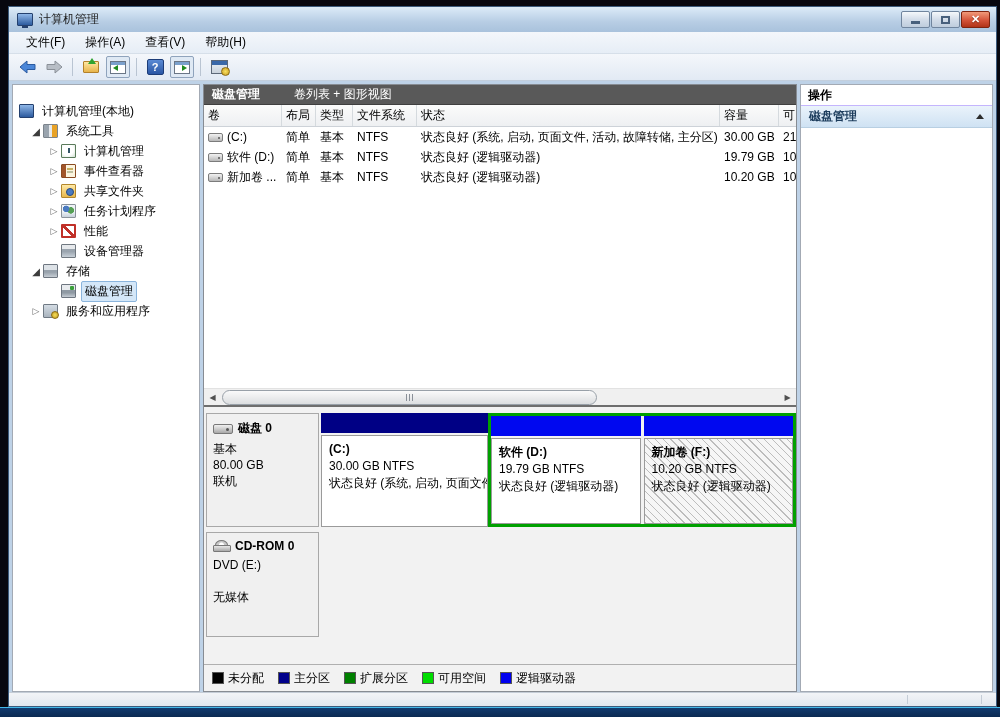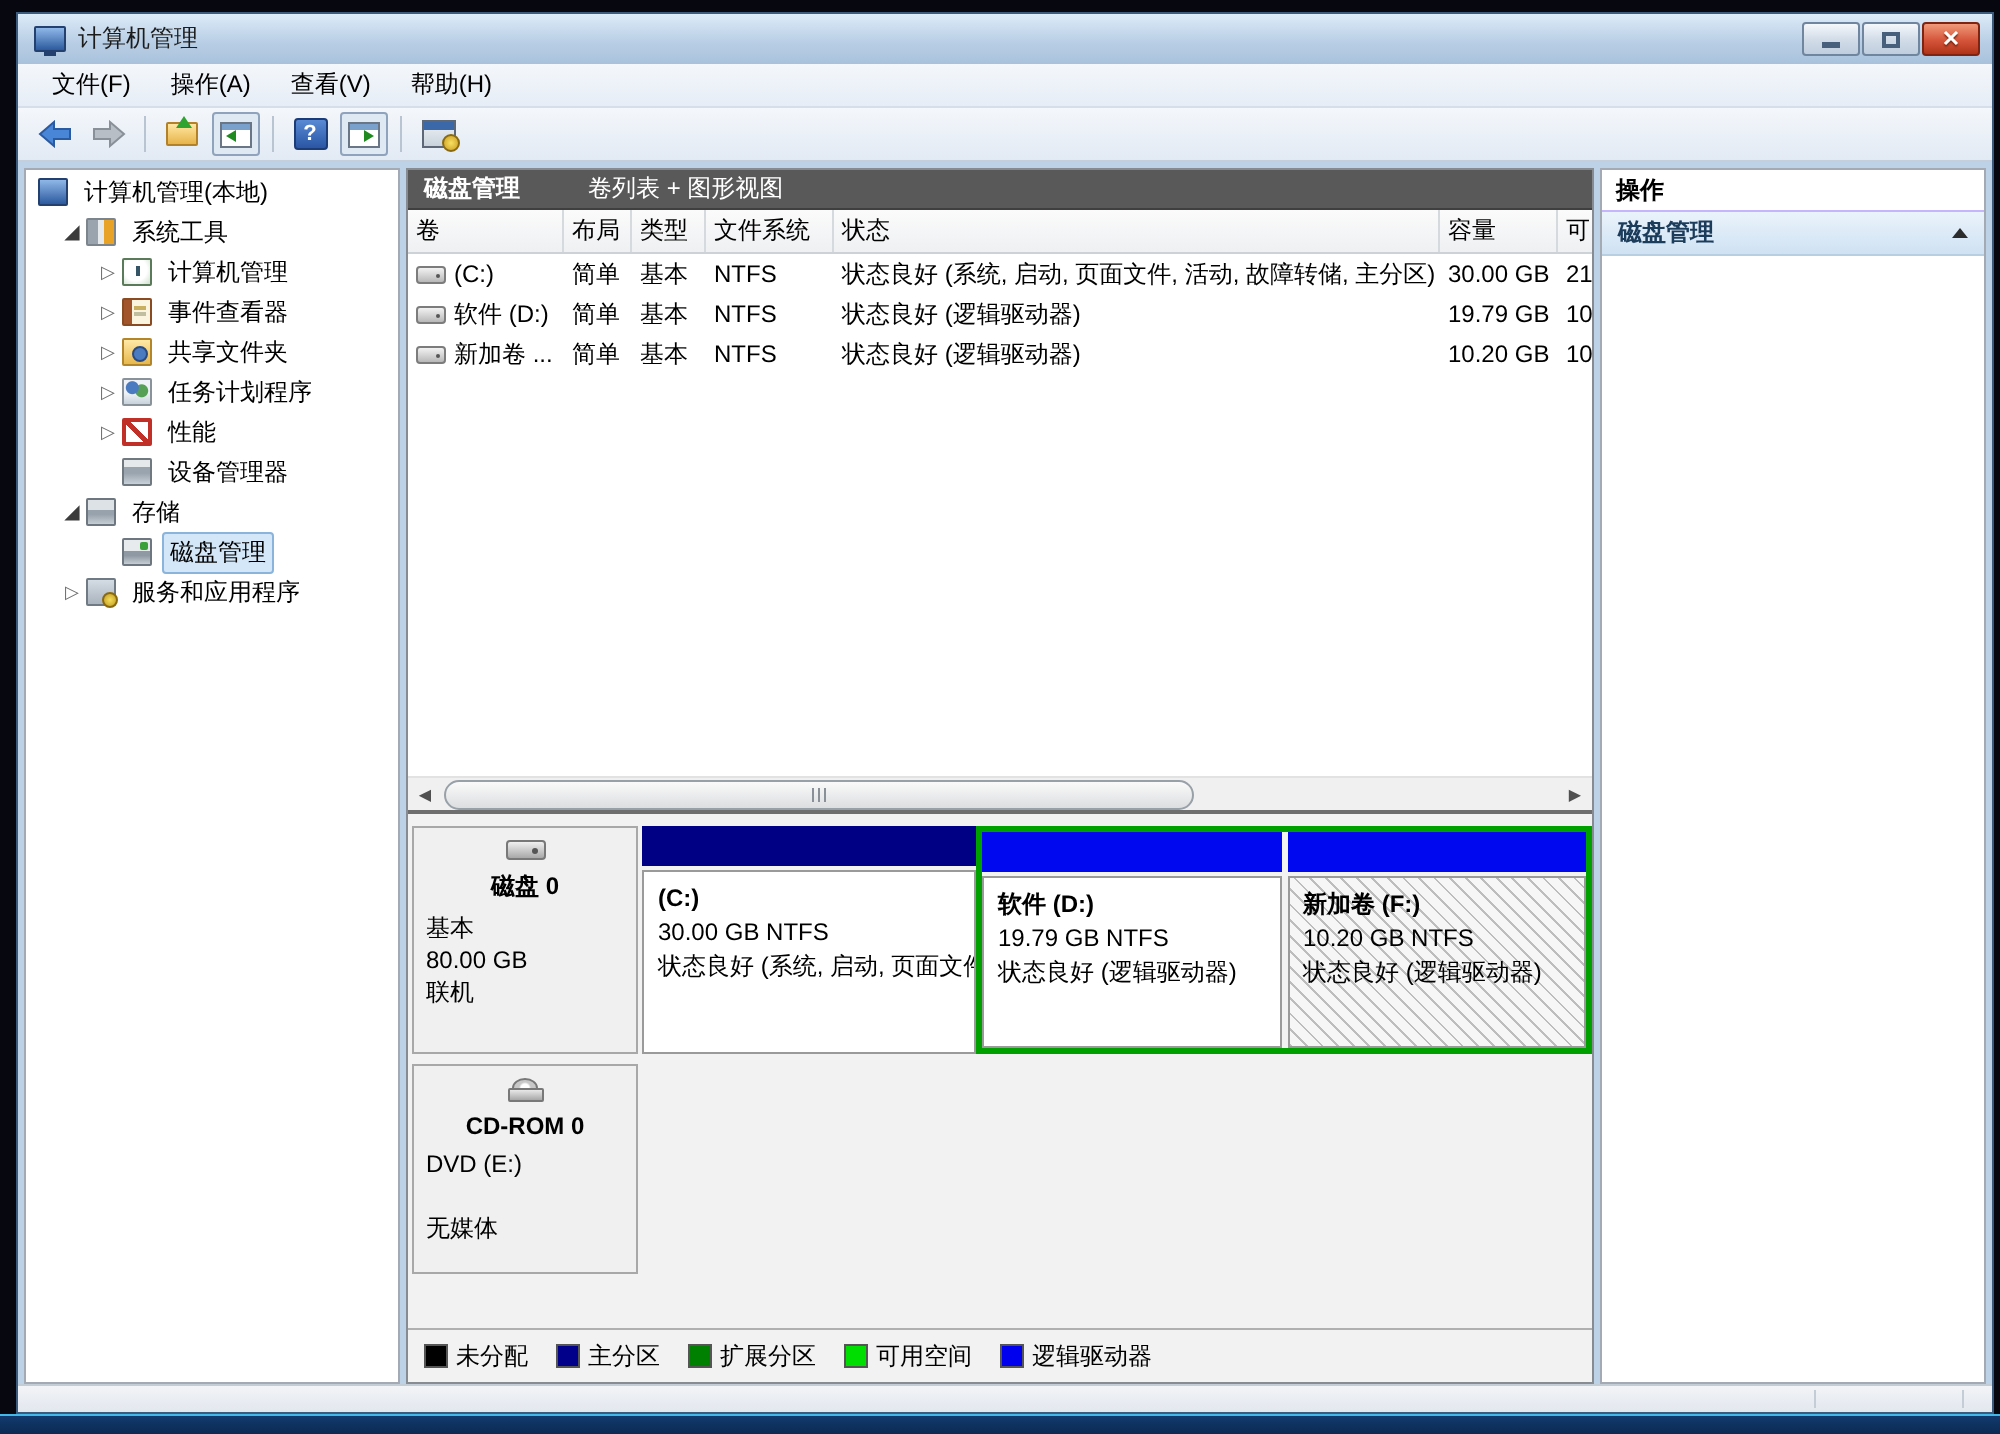--- a/index.html
+++ b/index.html
@@ -39,21 +39,21 @@
   .folder-ic { width:16px; height:12px; background:linear-gradient(#ffe7a2,#e7b44a); border:1px solid #b3812a; border-radius:1px; position:relative; }
   .folder-ic::after { content:""; position:absolute; right:2px; top:-4px; width:0; height:0; border-left:4px solid transparent; border-right:4px solid transparent; border-bottom:6px solid #2fa32f; }
   .help-ic { width:17px; height:16px; background:linear-gradient(#5a8ad4,#2a56a4); border:1px solid #1c3c78; border-radius:2px; color:#fff; font-weight:bold; font-size:11px; display:flex; align-items:center; justify-content:center; }
   .console-ic { width:17px; height:14px; border:1px solid #5c6878; background:linear-gradient(#eef2f6,#c9d2dc); position:relative; }
   .console-ic::before { content:""; position:absolute; left:0; top:0; right:0; height:4px; background:#3a68a8; }
   .console-ic::after { content:""; position:absolute; right:-3px; bottom:-3px; width:7px; height:7px; border-radius:50%; background:radial-gradient(#f8e060,#c89a20); border:1px solid #8a6a10; }
 
   
   .client { flex:1; position:relative; background:#bed2e7; }
   .pane { position:absolute; top:3px; bottom:0; background:#fff; }
-  .tree-pane { left:3px; width:188px; border:1px solid #a3aab4; overflow:hidden; padding-top:1px; }
+  .tree-pane { left:3px; width:188px; border:1px solid #a3aab4; overflow:hidden; padding-top:16px; }
   .center-pane { left:194px; width:594px; border:1px solid #878c93; display:flex; flex-direction:column; background:#f2f2f2; }
   .action-pane { left:791px; right:3px; border:1px solid #a3aab4; background:#fff; }
 
   
   .ti { display:flex; align-items:center; height:20px; white-space:nowrap; }
   .ti .arrow { width:10px; text-align:center; font-size:9px; color:#6e6e6e; flex:none; }
   .ti .arrow.exp { color:#3c3c3c; font-size:10px; }
   .ti .ticon { width:15px; height:14px; margin:0 5px 0 2px; flex:none; border-radius:1px; position:relative; }
   .ti .lbl { padding:1px 3px; }
   .ti.sel .lbl { background:#d4e7f8; border:1px solid #8ab4dc; border-radius:2px; }
@@ -90,21 +90,21 @@
   .hscroll { flex:none; height:17px; background:#f0f0f0; display:flex; align-items:center; border-top:1px solid #e2e2e2; }
   .harrow { width:17px; height:17px; background:#f0f0f0; display:flex; align-items:center; justify-content:center; color:#505050; font-size:8px; flex:none; }
   .htrack { flex:1; position:relative; height:17px; }
   .hthumb { position:absolute; left:1px; top:1px; width:375px; height:15px; border:1px solid #98a0a8; border-radius:8px; background:linear-gradient(#fafafa,#dcdee0); display:flex; align-items:center; justify-content:center; gap:2px; }
   .hthumb i { display:block; width:1px; height:7px; background:#8a9098; }
   .split { flex:none; height:2px; background:#6e6e6e; }
 
   .gview { flex:1; background:#f2f2f2; padding:6px 2px 0 2px; overflow:hidden; }
   .disk-row { display:flex; height:114px; margin-bottom:5px; }
   .disk-info { width:113px; flex:none; background:#f0f0f0; border:1px solid #a8a8a8; padding:6px 6px; }
-  .disk-info .dname { font-weight:bold; display:flex; align-items:center; gap:5px; margin-bottom:4px;flex-direction:column; }
+  .disk-info .dname { font-weight:bold; display:flex; align-items:center; gap:5px; margin-bottom:4px; }
   .hd-ic { width:20px; height:10px; border:1px solid #787878; border-radius:2px; background:linear-gradient(#f0f0f0,#a8a8a8); position:relative; flex:none; }
   .hd-ic::after{content:"";position:absolute;right:3px;top:3px;width:3px;height:3px;border-radius:50%;background:#555;}
   .cd-ic { width:17px; height:12px; position:relative; flex:none; }
   .cd-ic::before { content:""; position:absolute; left:2px; top:0; width:11px; height:8px; border-radius:50%; border:1px solid #787878; background:radial-gradient(circle, #fff 2px, #c8c8c8 3px); }
   .cd-ic::after { content:""; position:absolute; left:0; bottom:0; width:16px; height:5px; border:1px solid #787878; border-radius:1px; background:linear-gradient(#e8e8e8,#a8a8a8); }
   .disk-info .dline { line-height:16px; }
   .parts { flex:1; display:flex; margin-left:2px; }
   .part { display:flex; flex-direction:column; }
   .part .pbar { height:20px; flex:none; }
   .part .pbody { flex:1; margin-top:2px; border:1px solid #9a9a9a; background:#fff; padding:5px 7px; line-height:17px; white-space:nowrap; overflow:hidden; }

